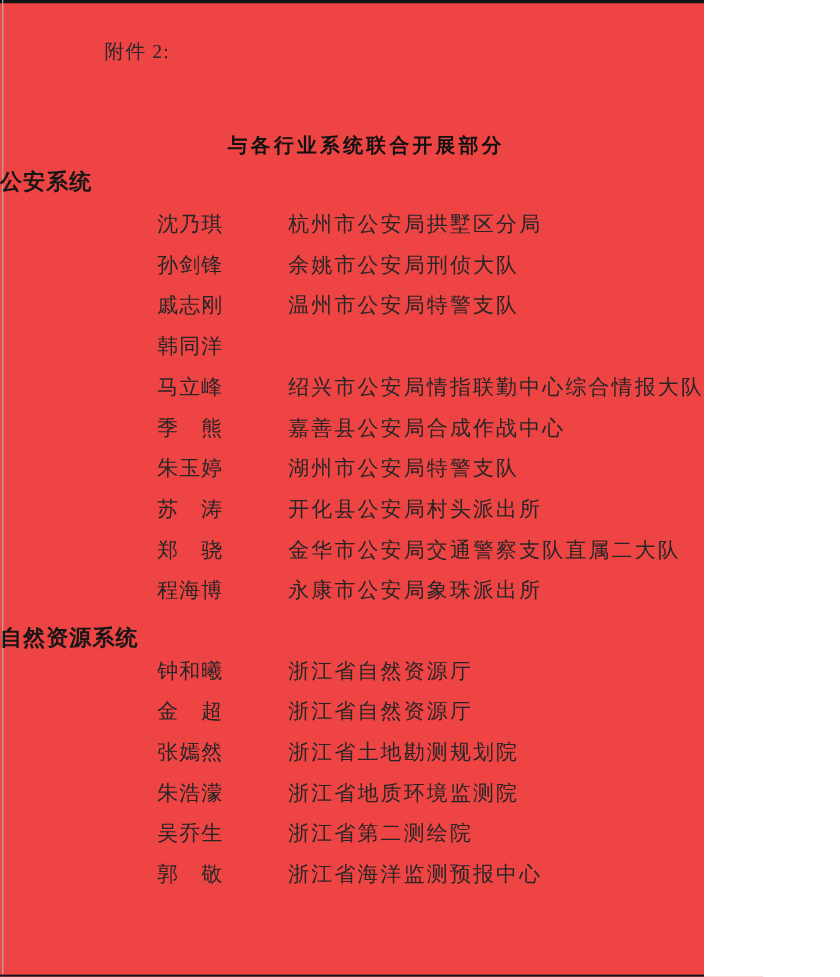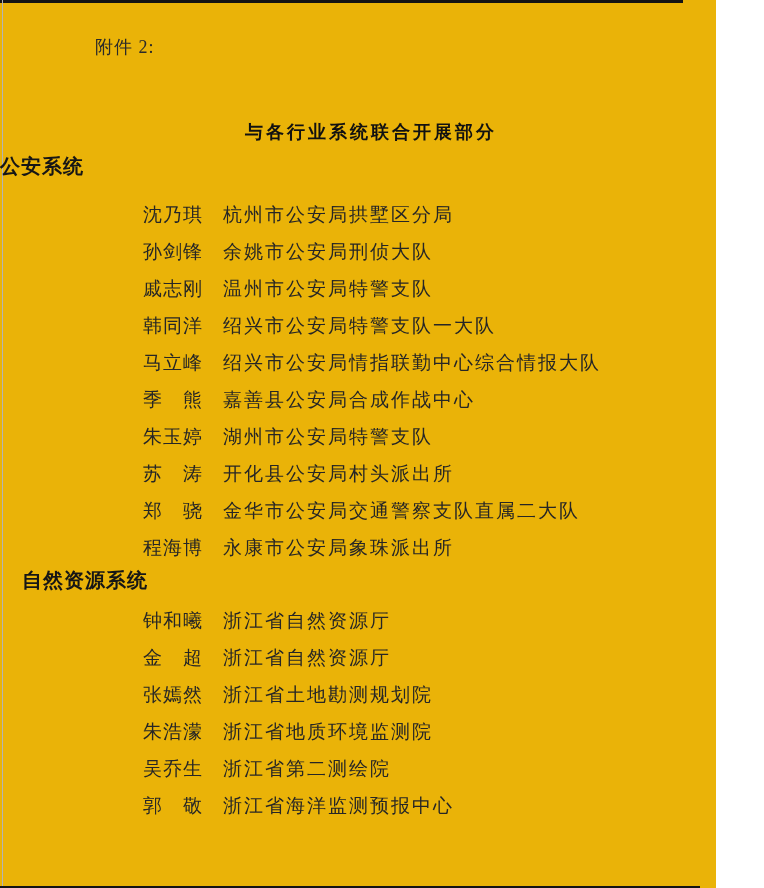--- a/index.html
+++ b/index.html
@@ -4,22 +4,22 @@
 <style>
   html, body { margin: 0; padding: 0; }
   body {
     width: 764px; height: 888px;
     background: #ffffff;
     font-family: "Liberation Serif", "DejaVu Serif", serif;
     overflow: hidden;
   }
   .page {
     position: relative;
-    width: 716px; height: 888px;
-    background: #eab308;
+    width: 640px; height: 888px;
+    background: #ef4444;
     color: #262626;
     overflow: hidden;
   }
   
   .bar-top {
     position: absolute; top: 0; left: 0;
     width: 683px; height: 3px; background: #141414;
   }
   .bar-bottom {
     position: absolute; bottom: 0; left: 0;
@@ -58,26 +58,27 @@
   }
   .section-heading {
     margin: 0;
     text-align: left;
     font-family: "Liberation Sans", "DejaVu Sans", sans-serif;
     font-size: 20px; font-weight: bold; color: #161616;
     line-height: 27px;
     letter-spacing: 1px;
   }
   .doc-section:nth-child(1) .rows { margin-top: 11px; }
-  .doc-section:nth-child(2) .section-heading { margin-top: 6px; padding-left: 22px; }
+  .doc-section:nth-child(2) .section-heading { margin-top: 6px; }
   .doc-section:nth-child(2) .rows { margin-top: 3px; }
   .row {
     height: 37px;
     display: flex;
-    align-items: flex-end;
+    align-items: flex-start;
+    gap: 39px;
   }
   .name {
     display: inline-block;
     margin-left: 143px;
     width: 61px;
     font-size: 19px;
     letter-spacing: 1px;
     white-space: pre;
     color: #262626;
   }
@@ -117,21 +118,20 @@
     <span class="org">余姚市公安局刑侦大队</span>
   </div>
 
   <div class="row">
     <span class="name">戚志刚</span>
     <span class="org">温州市公安局特警支队</span>
   </div>
 
   <div class="row">
     <span class="name">韩同洋</span>
-    <span class="org">绍兴市公安局特警支队一大队</span>
   </div>
 
   <div class="row">
     <span class="name">马立峰</span>
     <span class="org">绍兴市公安局情指联勤中心综合情报大队</span>
   </div>
 
   <div class="row">
     <span class="name">季　熊</span>
     <span class="org">嘉善县公安局合成作战中心</span>

